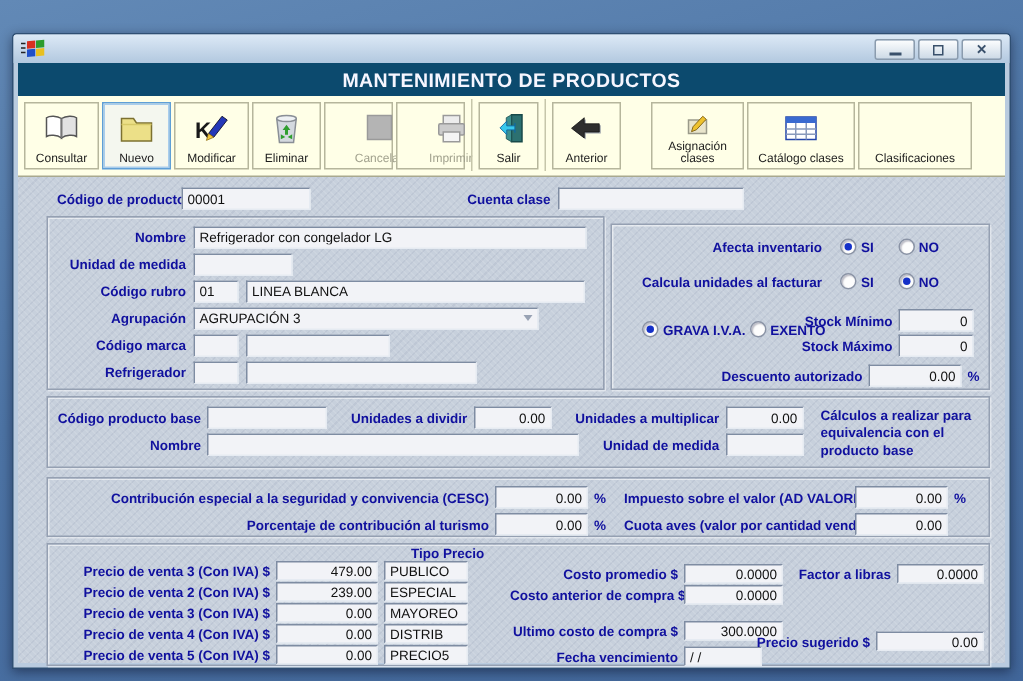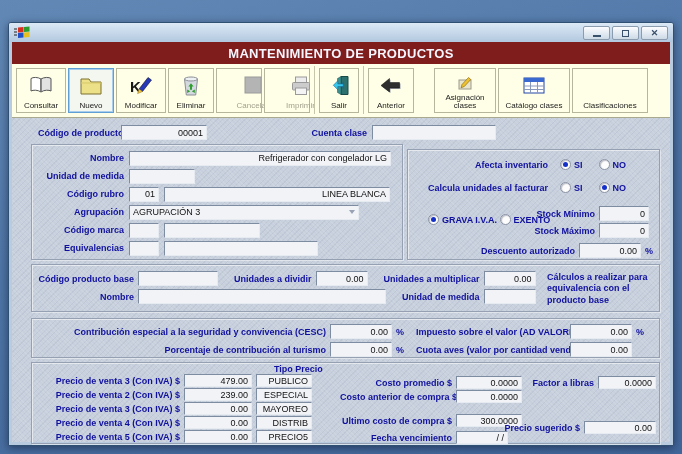--- a/index.html
+++ b/index.html
@@ -13,21 +13,21 @@
   .titlebar { height:19px; display:flex; align-items:center; padding:1px 5px 0 4px;
     background:linear-gradient(#dce9f6,#b2c8df); border-radius:2px 2px 0 0; }
   .winlogo { width:18px; height:16px; display:inline-block; }
   .tspacer { flex:1; }
   .winbtn { width:27px; height:14px; margin-left:2px; border:1px solid #8b9cae; border-radius:2px;
     background:linear-gradient(#fcfdfe,#cddae6); display:inline-flex; align-items:center; justify-content:center; cursor:default; }
   .glyph-min { width:8px; height:2px; background:#39506b; margin-top:5px; }
   .glyph-max { width:7px; height:7px; border:1.5px solid #39506b; }
   .glyph-cls { color:#39506b; font-size:9px; font-weight:bold; line-height:1; }
   
-  .header { height:22px; margin:0 3px; background:#7f1d1d; color:#f6f6ff;
+  .header { height:22px; margin:0 3px; background:#0c4a6e; color:#f6f6ff;
     font-size:13px; font-weight:bold; letter-spacing:.3px;
     display:flex; align-items:center; justify-content:center; }
   
   .toolbar { height:54px; margin:0 3px; background:#ffffe7; border-bottom:1px solid #a9a98f;
     display:flex; align-items:center; padding:3px 2px 4px 4px; }
   .tbtn { flex:none; height:45px; background:#ffffe7; border:1px solid #b6b69c;
     display:flex; flex-direction:column; align-items:center; justify-content:flex-end;
     font-size:8px; color:#1c1c1c; padding:1px 1px 1px 1px; line-height:1.05; text-align:center;
     margin-right:2px; cursor:default; font-family:"Liberation Sans", sans-serif; }
   .tbtn .ticon { flex:1; display:flex; align-items:center; justify-content:center; }
@@ -38,21 +38,21 @@
   
   .form { flex:1; margin:0 3px 3px 3px; position:relative; background:#c7d0dc;
     background-image:
       repeating-linear-gradient(45deg, rgba(255,255,255,.10) 0 1px, transparent 1px 3px),
       repeating-linear-gradient(-45deg, rgba(20,30,80,.05) 0 1px, transparent 1px 4px);
     font-size:9px; }
   .lbl { color:#10109e; font-weight:bold; font-size:9px; white-space:nowrap; flex:none; }
   .r { text-align:right; }
   .fld { background:#f2f3f7; border:1px solid; border-color:#7e8ca2 #e6ebf2 #e6ebf2 #7e8ca2;
     font-family:"Liberation Sans", sans-serif; font-size:9px; color:#101010;
-    height:15px; padding:1px 3px; flex:none;text-align:right; }
+    height:15px; padding:1px 3px; flex:none; }
   .fld.num { text-align:right; }
   .gbox { position:absolute; border:1px solid #95a0b2;
     box-shadow:inset 1px 1px 0 rgba(255,255,255,.55), 1px 1px 0 rgba(255,255,255,.45); }
   .frow { display:flex; align-items:center; gap:4px; }
   
   .radio { display:inline-flex; align-items:center; gap:3px; cursor:default; }
   .radio .dot { width:11px; height:11px; border-radius:50%; background:#fdfdfd;
     border:1px solid #8a93a5; box-shadow:inset 1px 1px 1px rgba(0,0,40,.25); position:relative; flex:none; }
   .radio.sel .dot::after { content:""; position:absolute; inset:2px; border-radius:50%; background:#1430c8; }
   .rlabel { color:#10109e; font-weight:bold; font-size:9px; }
@@ -237,21 +237,21 @@
           <span>AGRUPACIÓN 3</span>
           <span class="chev"></span>
         </span>
       </div>
       <div class="arow">
         <span class="lbl r wlab">Código marca</span>
         <input class="fld" style="width: 30px;" value="">
         <input class="fld" style="width: 96px;" value="">
       </div>
       <div class="arow">
-        <span class="lbl r wlab">Equivalencias</span>
+        <span class="lbl r wlab">Refrigerador</span>
         <input class="fld" style="width: 30px;" value="">
         <input class="fld" style="width: 154px;" value="">
       </div>
     </div>
 
     <div class="gbox boxB" style="position:absolute">
       <div class="frow" style="margin:9px 0 0 4px">
         <span class="lbl r" style="width:136px">Afecta inventario</span>
         <span class="radio sel" style="margin-left:8px">
           <span class="dot"></span>

